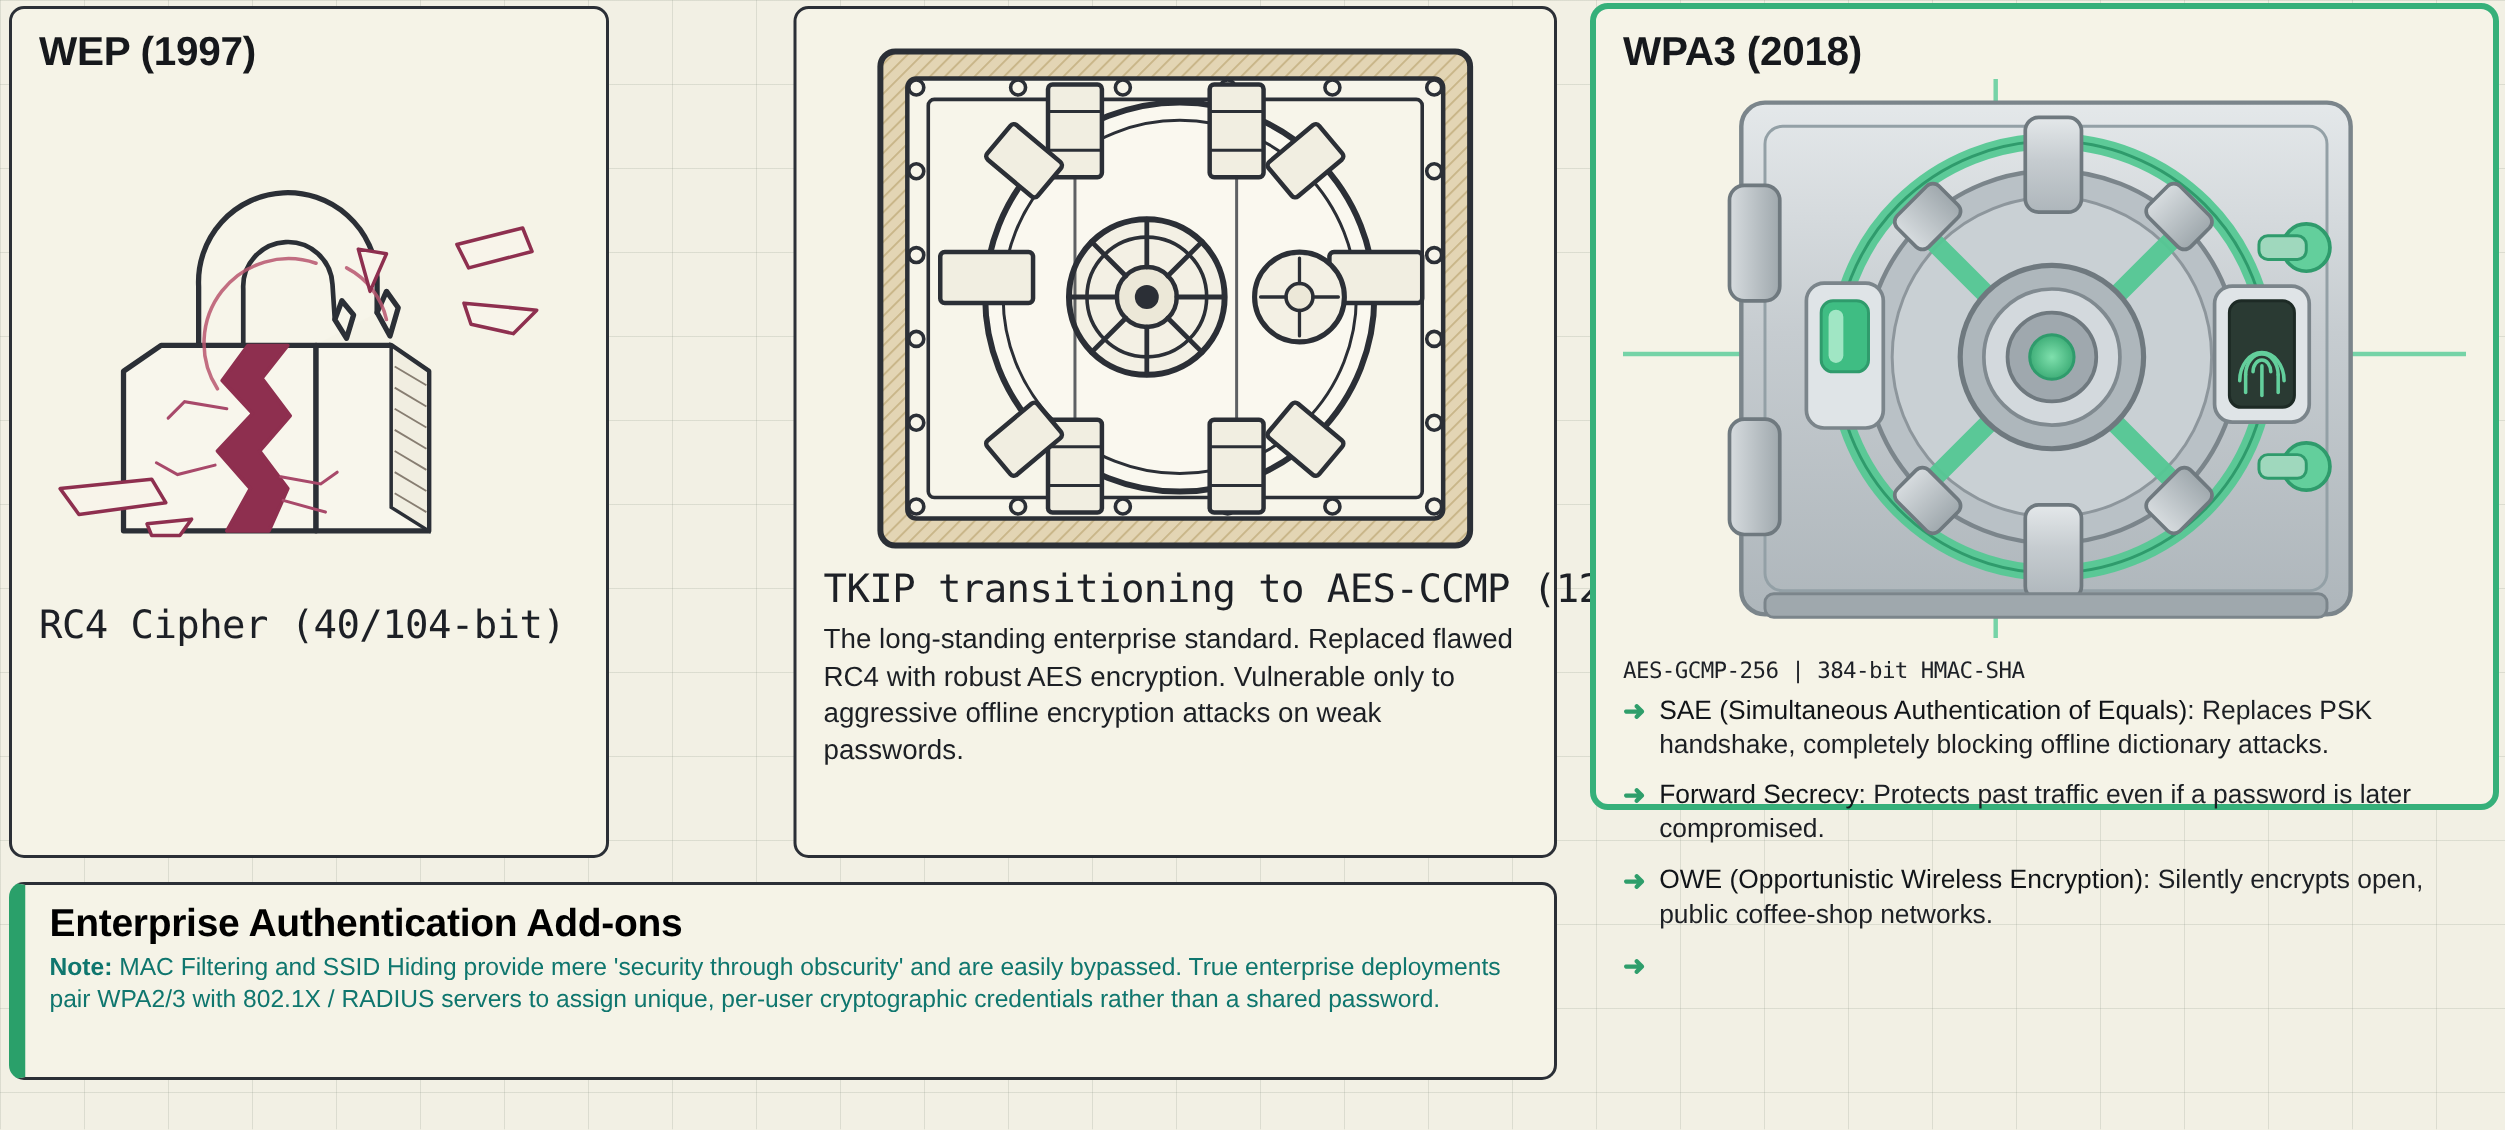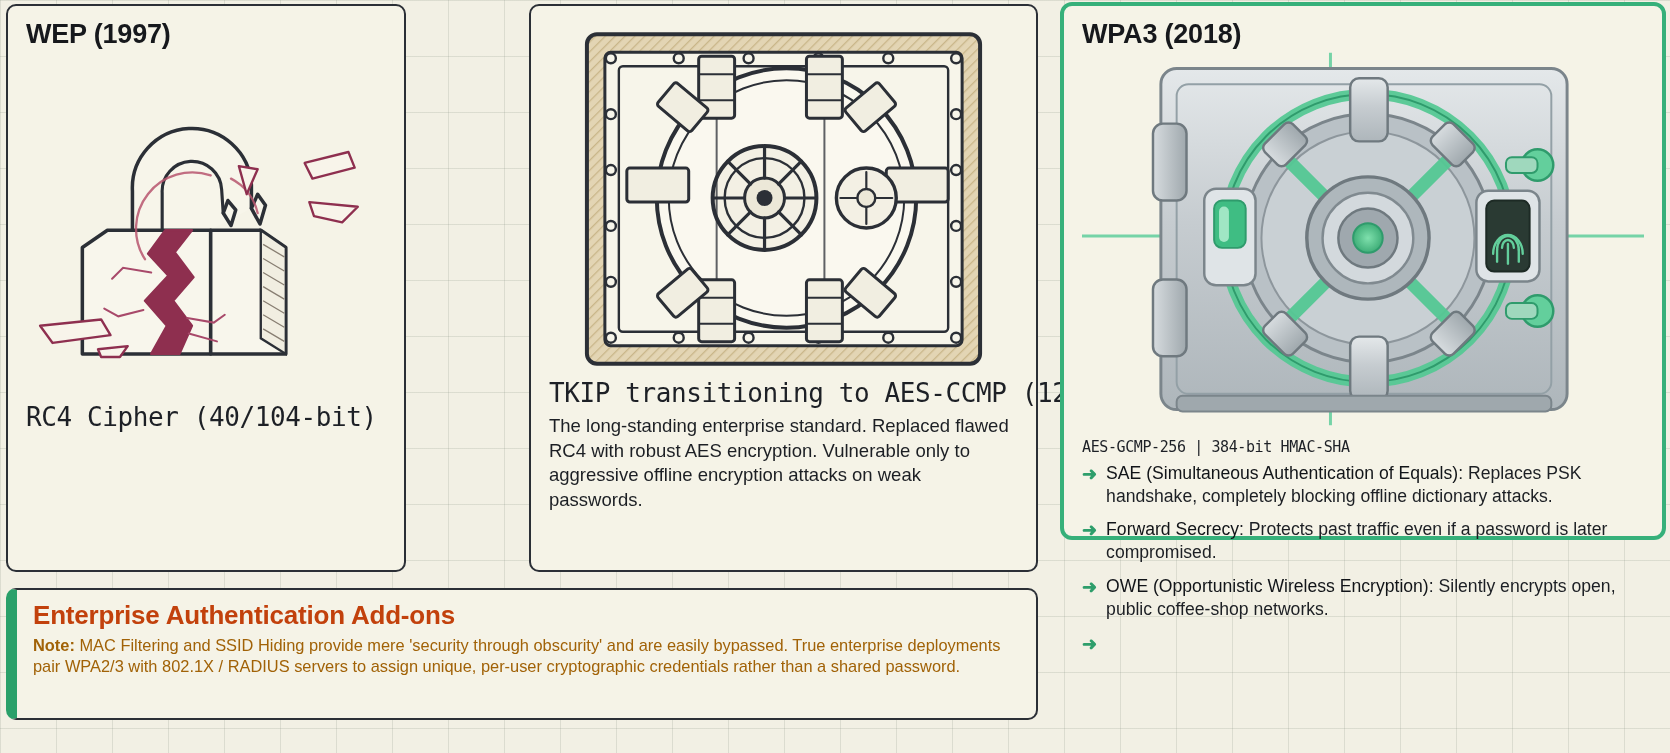--- a/index.html
+++ b/index.html
@@ -95,28 +95,28 @@
   
   #card-ent {
     border: 2.5px solid #2b2f36;
     border-left: 11px solid #2aa06a;
     border-radius: 10px;
     padding: 10px 16px 10px 16px;
   }
   .ent-title {
     font-size: 26px;
     font-weight: bold;
-    color: #c2410c;
+    color: #000000;
     margin-bottom: 4px;
     letter-spacing: -0.2px;
   }
   .ent-note {
     font-size: 16.4px;
     line-height: 1.3;
-    color: #a16207;
+    color: #0f766e;
   }
   .ent-note b { font-weight: bold; }
 </style>
 </head>
 <body>
 
 <div id="page">
 
   <section class="card" id="card-wep">
     <h2 class="card-title">WEP (1997)</h2>

